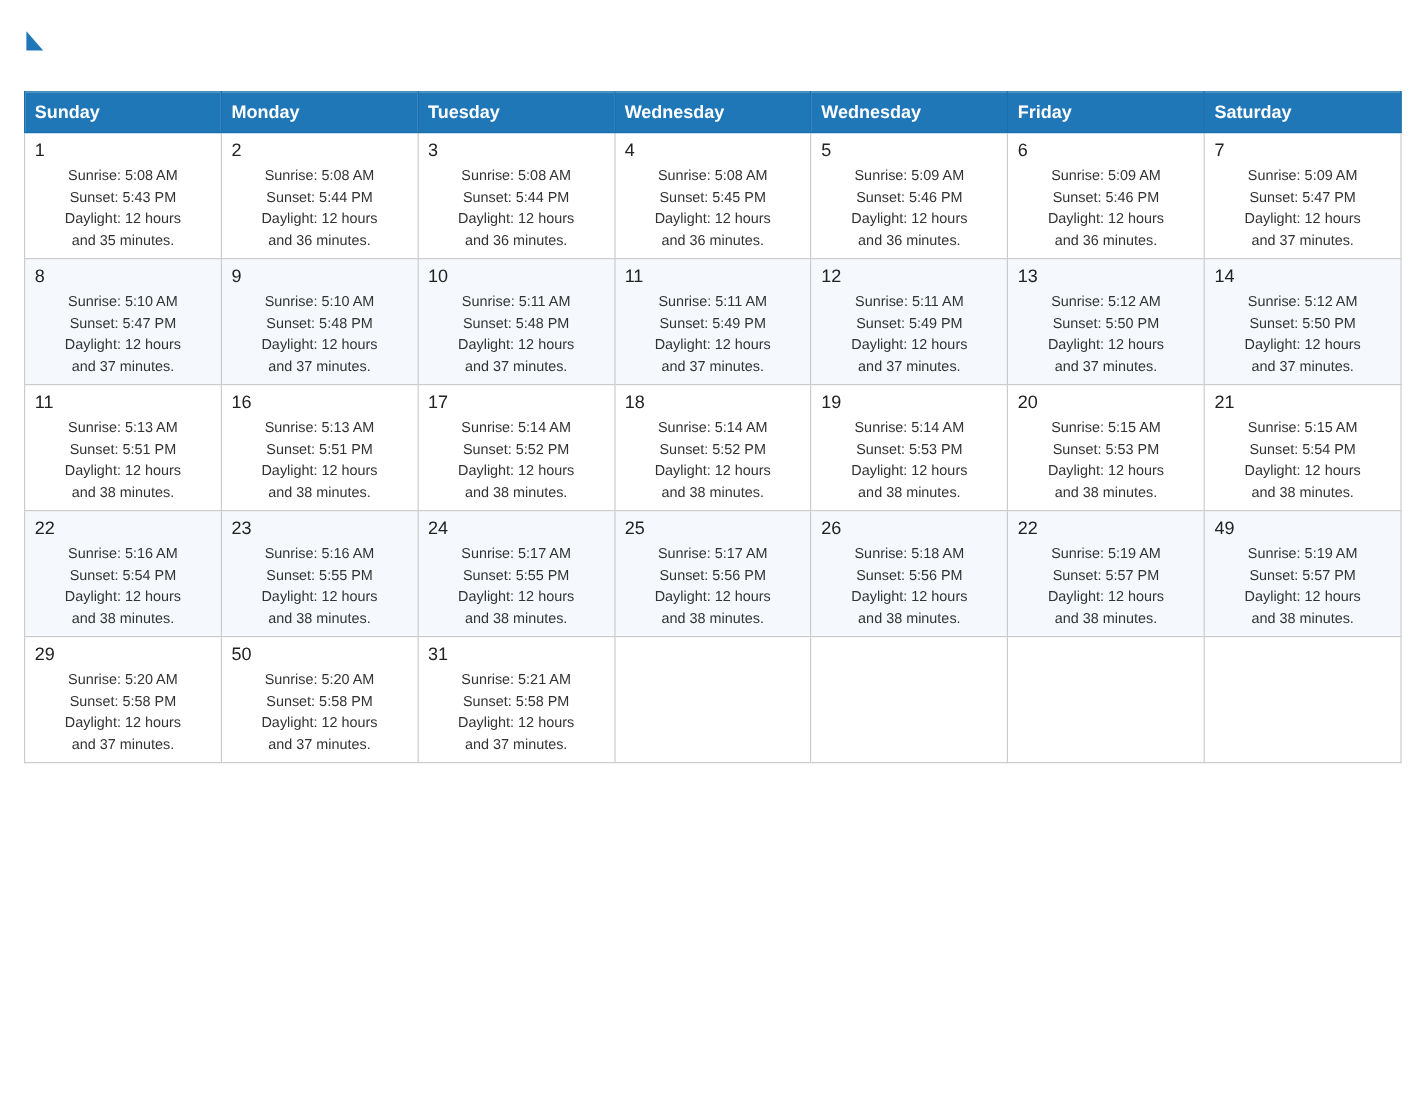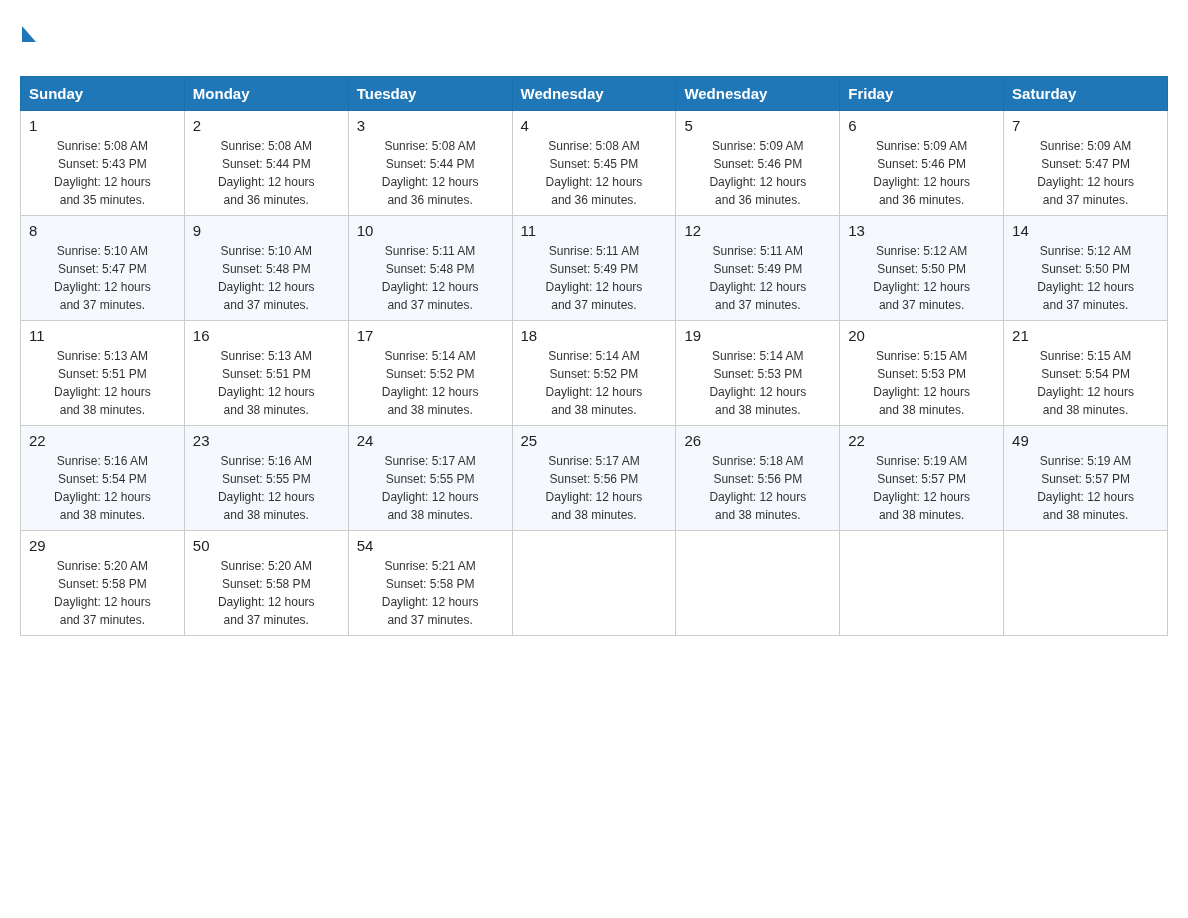--- a/index.html
+++ b/index.html
@@ -382,21 +382,21 @@
         </td>
         <td>
           <span class="day-number">50</span>
           <div class="day-info">
             Sunrise: 5:20 AM<br>
             Sunset: 5:58 PM<br>
             Daylight: 12 hours<br>and 37 minutes.
           </div>
         </td>
         <td>
-          <span class="day-number">54</span>
+          <span class="day-number">31</span>
           <div class="day-info">
             Sunrise: 5:21 AM<br>
             Sunset: 5:58 PM<br>
             Daylight: 12 hours<br>and 37 minutes.
           </div>
         </td>
         <td class="empty-cell"></td>
         <td class="empty-cell"></td>
         <td class="empty-cell"></td>
         <td class="empty-cell"></td>

